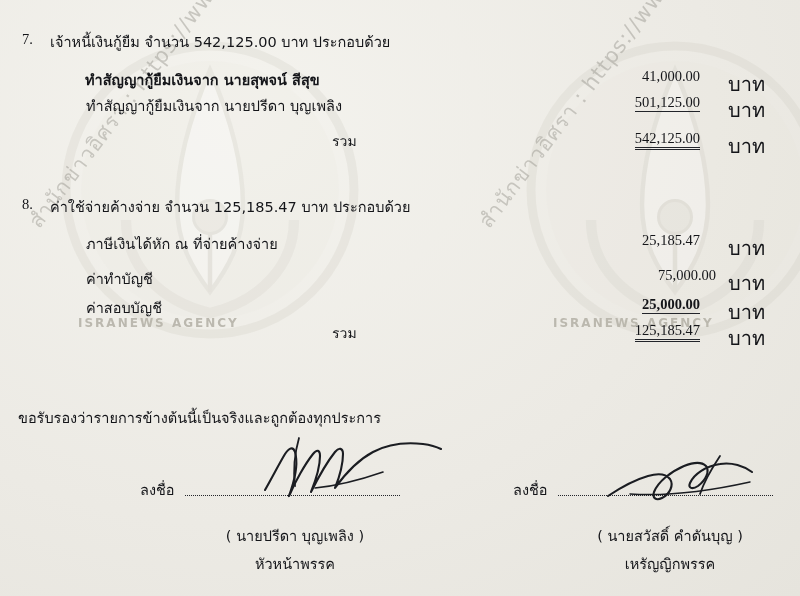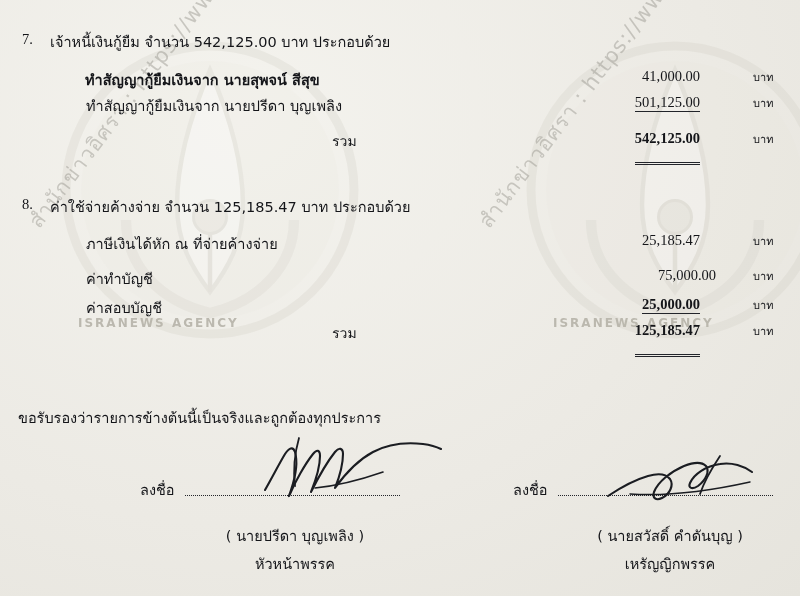--- a/index.html
+++ b/index.html
@@ -82,29 +82,27 @@
     position: absolute;
     white-space: nowrap;
     font-size: 14.5px;
     font-family: "Liberation Serif", serif;
     text-align: right;
     color: #141519;
   }
   .unit {
     position: absolute;
     white-space: nowrap;
-    font-size: 11px;
+    font-size: 20px;
     color: #141519;
-    margin-left: 25px;
   }
   .ul-single { border-bottom: 1px solid #22242a; padding-bottom: 1px; }
   .ul-double {
     border-bottom: 3px double #22242a;
-    padding-bottom: 16px;
-    font-weight: bold;
+    padding-bottom: 1px;
   }
   .total-label {
     position: absolute;
     font-size: 14px;
   }
 
   
   .dots {
     position: absolute;
     border-bottom: 1.5px dotted #23252b;

